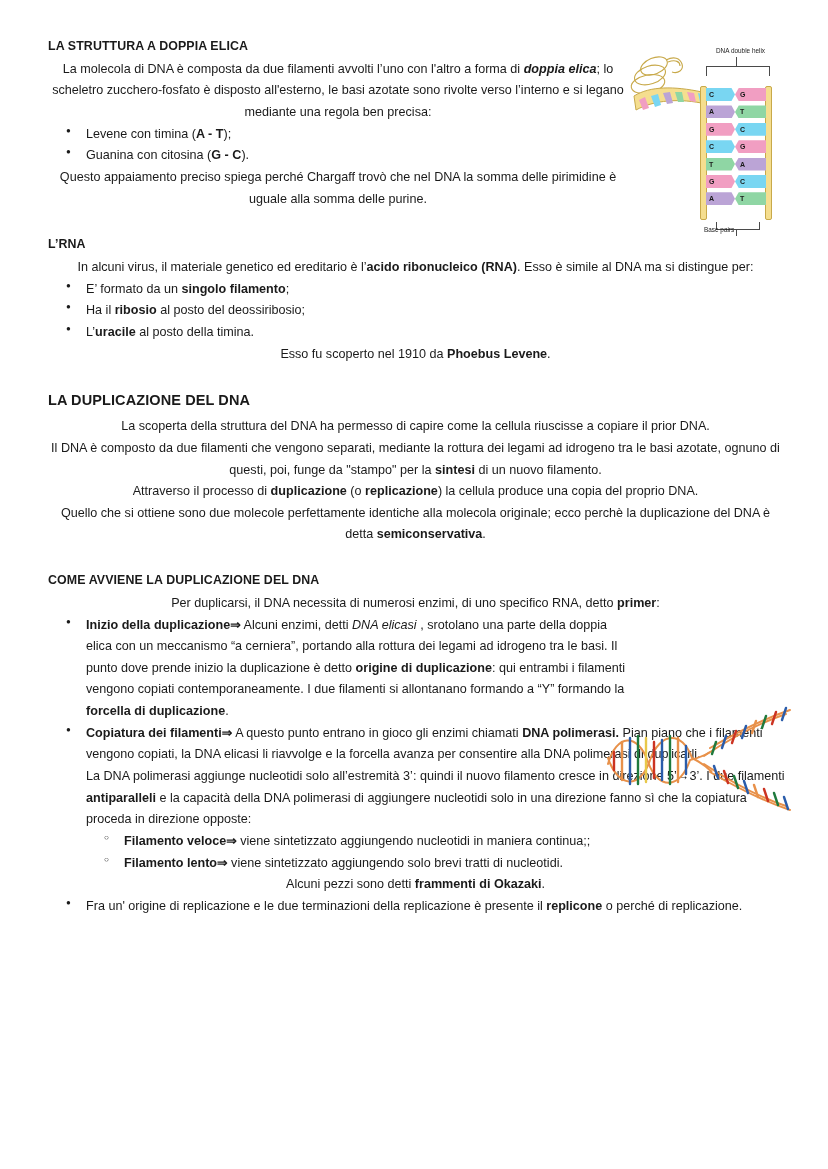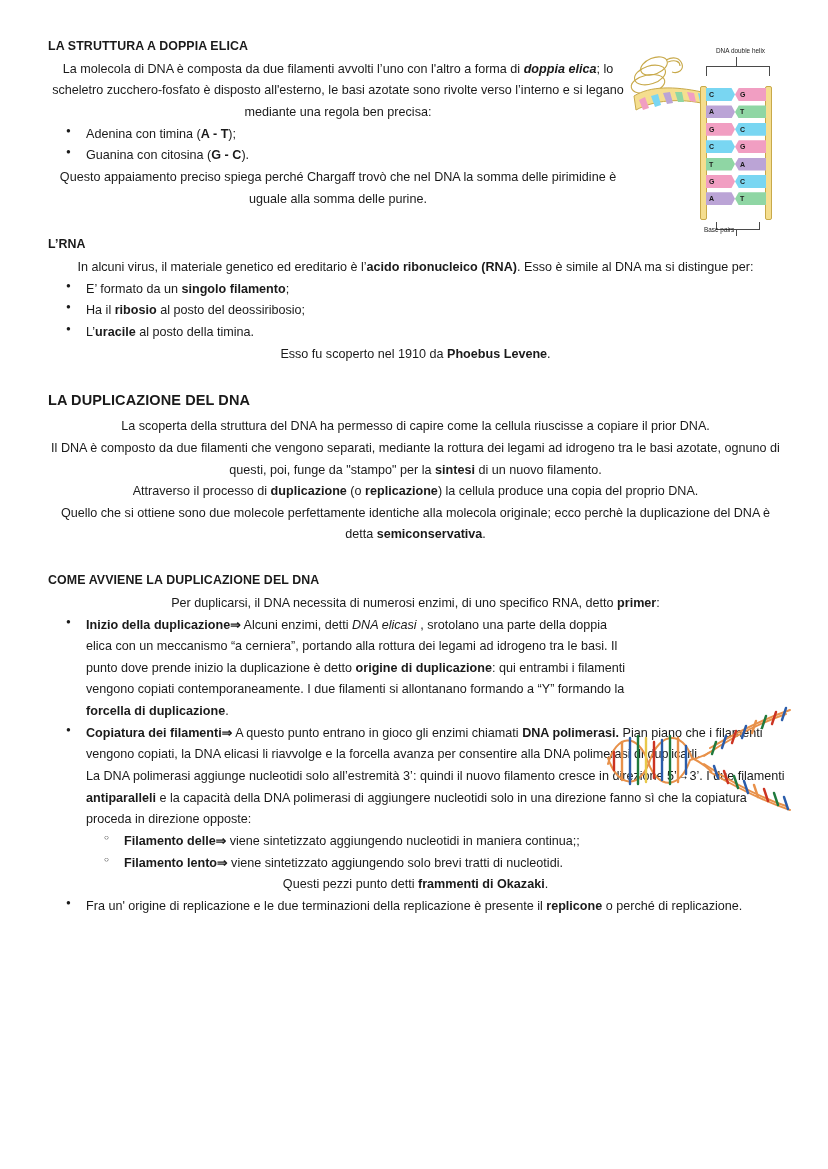--- a/index.html
+++ b/index.html
@@ -183,21 +183,21 @@
 
 <div class="page">
 
   <div class="content">
 
     <h2 class="head">LA STRUTTURA A DOPPIA ELICA</h2>
 
     <p class="body narrow"><span>La molecola di DNA è composta da due filamenti avvolti l’uno con l'altro a forma di </span><span class="bi">doppia elica</span><span>; lo scheletro zucchero-fosfato è disposto all'esterno, le basi azotate sono rivolte verso l’interno e si legano mediante una regola ben precisa:</span></p>
 
     <ul class="bul">
-      <li><span>Adenina con timina (</span><b>A - T</b><span>);</span></li>
+      <li><span>Levene con timina (</span><b>A - T</b><span>);</span></li>
       <li><span>Guanina con citosina (</span><b>G - C</b><span>).</span></li>
     </ul>
 
     <p class="body narrow">Questo appaiamento preciso spiega perché Chargaff trovò che nel DNA la somma delle pirimidine è uguale alla somma delle purine.</p>
 
     <div class="gap-lg"></div>
 
     <h2 class="head">L’RNA</h2>
 
     <p class="body mid"><span>In alcuni virus, il materiale genetico ed ereditario è l’</span><b>acido ribonucleico (RNA)</b><span>. Esso è simile al DNA ma si distingue per:</span></p>
@@ -232,27 +232,27 @@
         </div>
       </li>
 
       <li>
         <div style="width:700px;">
           <b>Copiatura dei filamenti</b><b>⇒</b><span> A questo punto entrano in gioco gli enzimi chiamati </span><b>DNA polimerasi.</b><span> Pian piano che i filamenti vengono copiati, la DNA elicasi li riavvolge e la forcella avanza per consentire alla DNA polimerasi di duplicarli.</span>
         </div>
         <div style="width:700px;"><span>La DNA polimerasi aggiunge nucleotidi solo all’estremità 3’: quindi il nuovo filamento cresce in direzione 5’→3’. I due filamenti </span><b>antiparalleli</b><span> e la capacità della DNA polimerasi di aggiungere nucleotidi solo in una direzione fanno sì che la copiatura proceda in direzione opposte:</span></div>
 
         <ul class="sub">
-          <li><b>Filamento delle</b><b>⇒</b><span> viene sintetizzato aggiungendo nucleotidi in maniera continua;;</span></li>
+          <li><b>Filamento veloce</b><b>⇒</b><span> viene sintetizzato aggiungendo nucleotidi in maniera continua;;</span></li>
           <li><b>Filamento lento</b><b>⇒</b><span> viene sintetizzato aggiungendo solo brevi tratti di nucleotidi.</span></li>
         </ul>
       </li>
     </ul>
 
-    <p class="body mid"><span>Questi pezzi punto detti </span><b>frammenti di Okazaki</b><span>.</span></p>
+    <p class="body mid"><span>Alcuni pezzi sono detti </span><b>frammenti di Okazaki</b><span>.</span></p>
 
     <ul class="bul">
       <li>
           <div style="width:700px;"><span>Fra un' origine di replicazione e le due terminazioni della replicazione è presente il </span><b>replicone</b><span> o perché di replicazione.</span></div>
         </li>
     </ul>
 
   </div>
 
   <div class="fig-helix">

